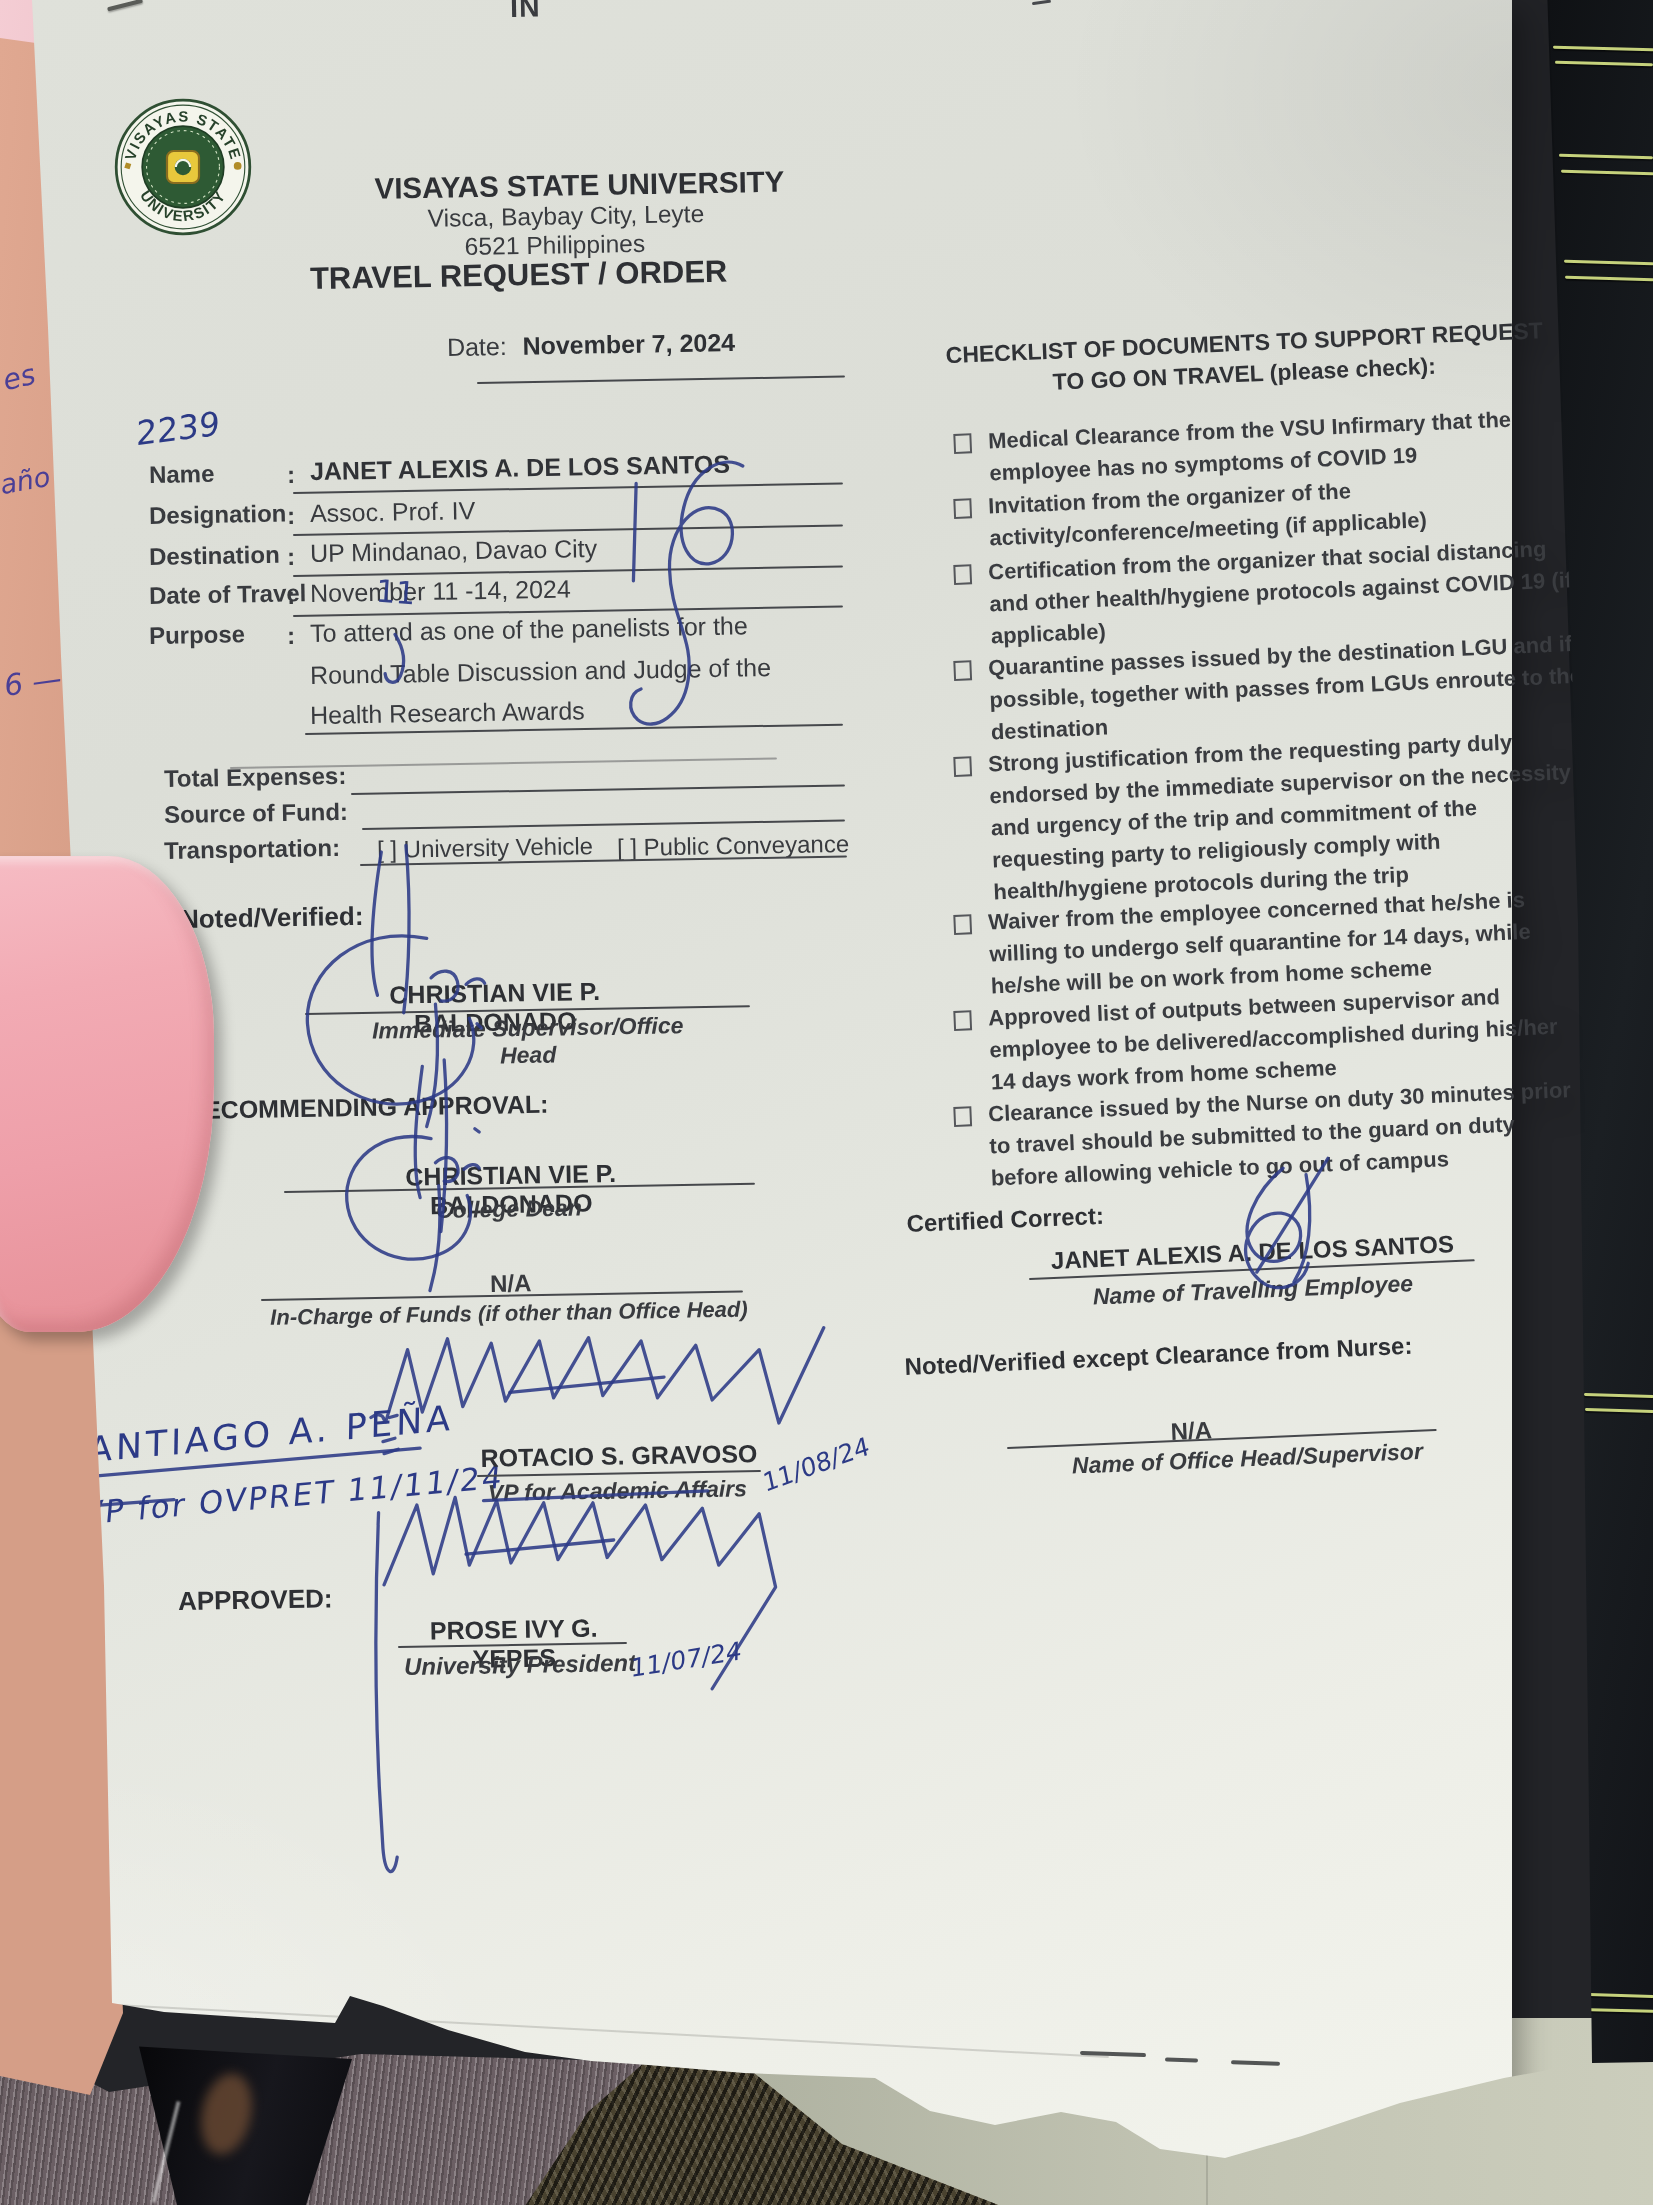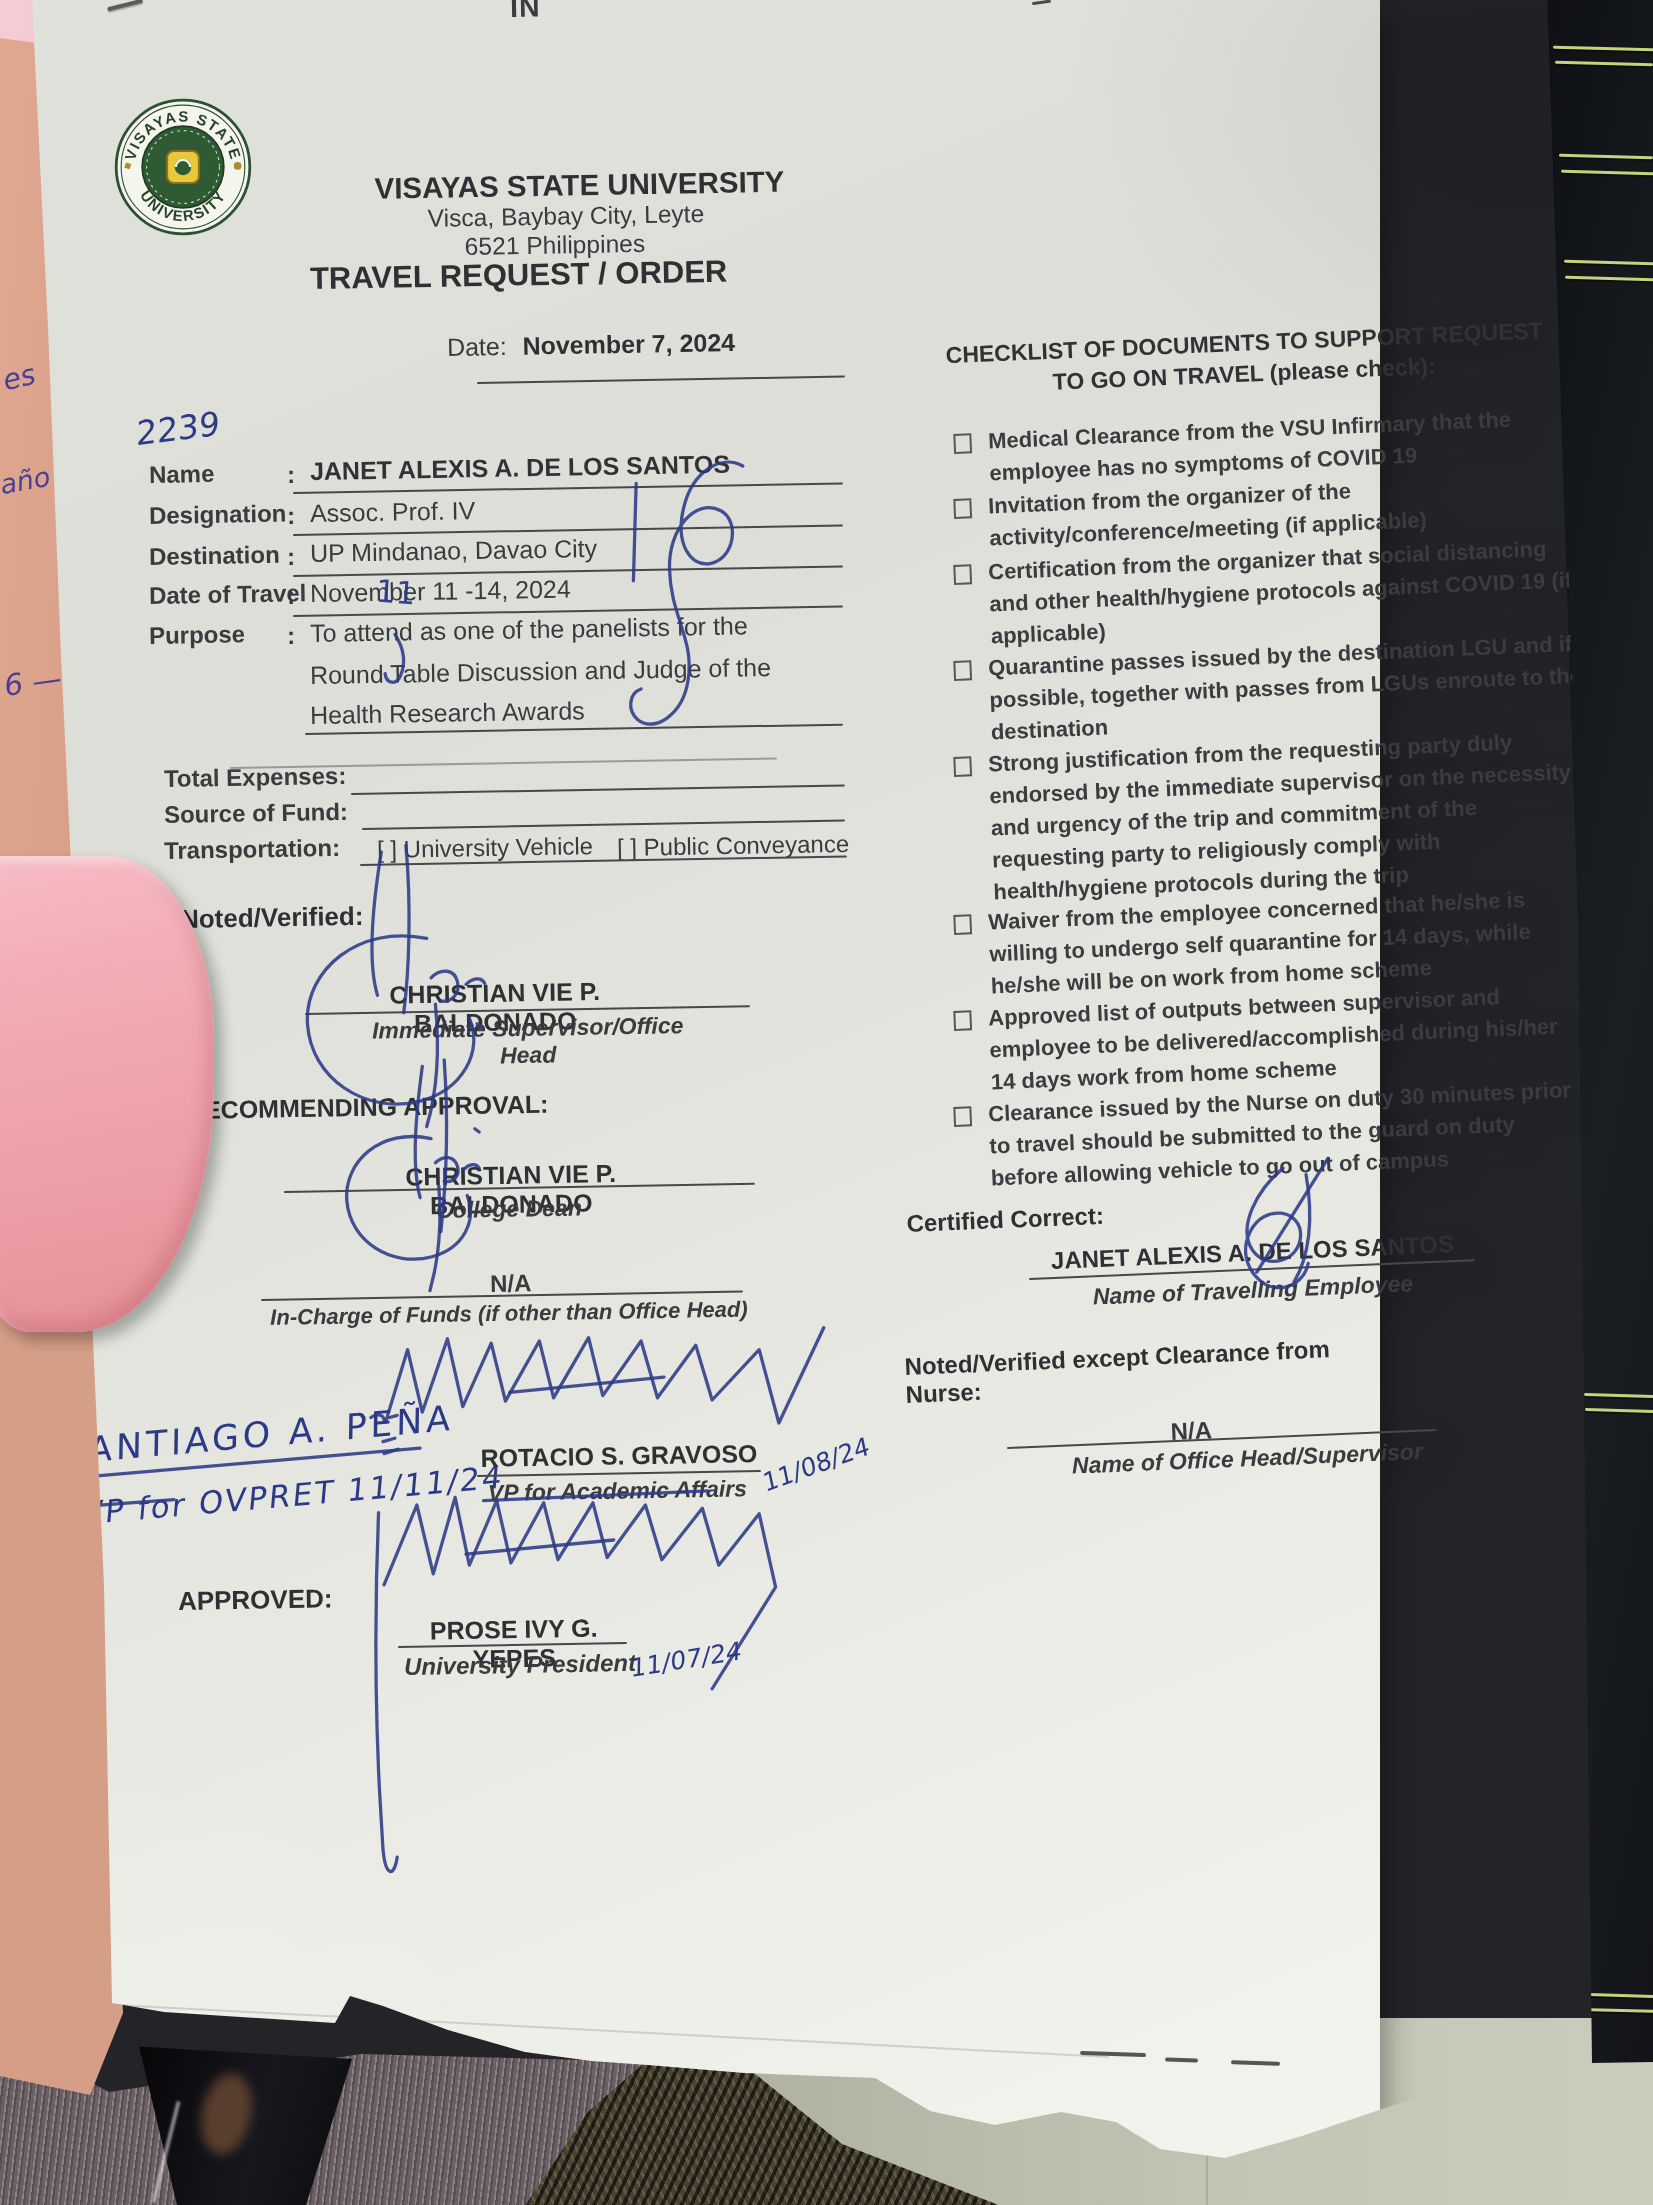--- a/index.html
+++ b/index.html
@@ -61,24 +61,24 @@
   <div class="stitch" style="left:28.4px;top:155px;width:94px;"></div>
   <div class="stitch" style="left:29.5px;top:171px;width:93px;"></div>
   <div class="stitch" style="left:33px;top:261px;width:90px;"></div>
   <div class="stitch" style="left:34px;top:277px;width:89px;"></div>
   <div class="stitch" style="left:53px;top:1394px;width:70px;"></div>
   <div class="stitch" style="left:54px;top:1409px;width:69px;"></div>
   <div class="stitch" style="left:57px;top:1994px;width:66px;"></div>
   <div class="stitch" style="left:58px;top:2009px;width:65px;"></div>
 </div>
 
-<div class="abs" style="left:0;top:0;width:1380px;height:2205px;
+<div class="abs" style="left:0;top:0;width:1496px;height:2205px;
             background:linear-gradient(158deg,#dfe1da 0%,#dcded7 30%,#e3e5de 55%,#edeee7 80%,#f3f4ed 100%);
             clip-path:polygon(32px 0,1549px 0,1581px 930px,1600px 1881px,1593px 2062px,1504px 2078px,1400px 2103px,1302px 2136px,1225px 2158px,1160px 2149px,1116px 2122px,1061px 2112px,995px 2125px,930px 2111px,875px 2078px,744px 2073px,648px 2065px,591px 2061px,525px 2052px,448px 2030px,383px 2006px,350px 1996px,335px 2023px,164px 2012px,112px 2003px,104px 1586px,82px 1094px,61px 656px,48px 328px);
-            filter:drop-shadow(8.8px 11px 14.2px rgba(0,0,0,.32));">
+            filter:drop-shadow(8.8px 11px 14.2px rgba(0,0,0,.32));padding-left:16px;">
 
   <div class="abs" style="left:0;top:0;width:1654px;height:2205px;background:radial-gradient(656px 492px at 92% 4%,rgba(0,0,0,.07),transparent 70%),radial-gradient(766px 602px at 4% 96%,rgba(255,255,255,.25),transparent 60%);"></div>
 
   <div class="abs" style="left:115px;top:2004px;width:995px;height:1.6px;background:rgba(60,60,55,.18);transform:rotate(3deg);transform-origin:left center;"></div>
   <div class="smudge" style="left:1080px;top:2052px;width:66px;"></div>
   <div class="smudge" style="left:1165px;top:2058px;width:33px;"></div>
   <div class="smudge" style="left:1231px;top:2061px;width:49px;"></div>
 
   <div class="abs" style="left:107px;top:3.3px;width:36px;height:3.8px;background:#5a5c58;transform:rotate(-14deg);border-radius:1.6px;box-shadow:0 1.6px 1.6px rgba(0,0,0,.3);"></div>
   <div class="abs" style="left:1032px;top:1.1px;width:18.6px;height:3.3px;background:#47494d;transform:rotate(-8deg);border-radius:1.6px;"></div>

